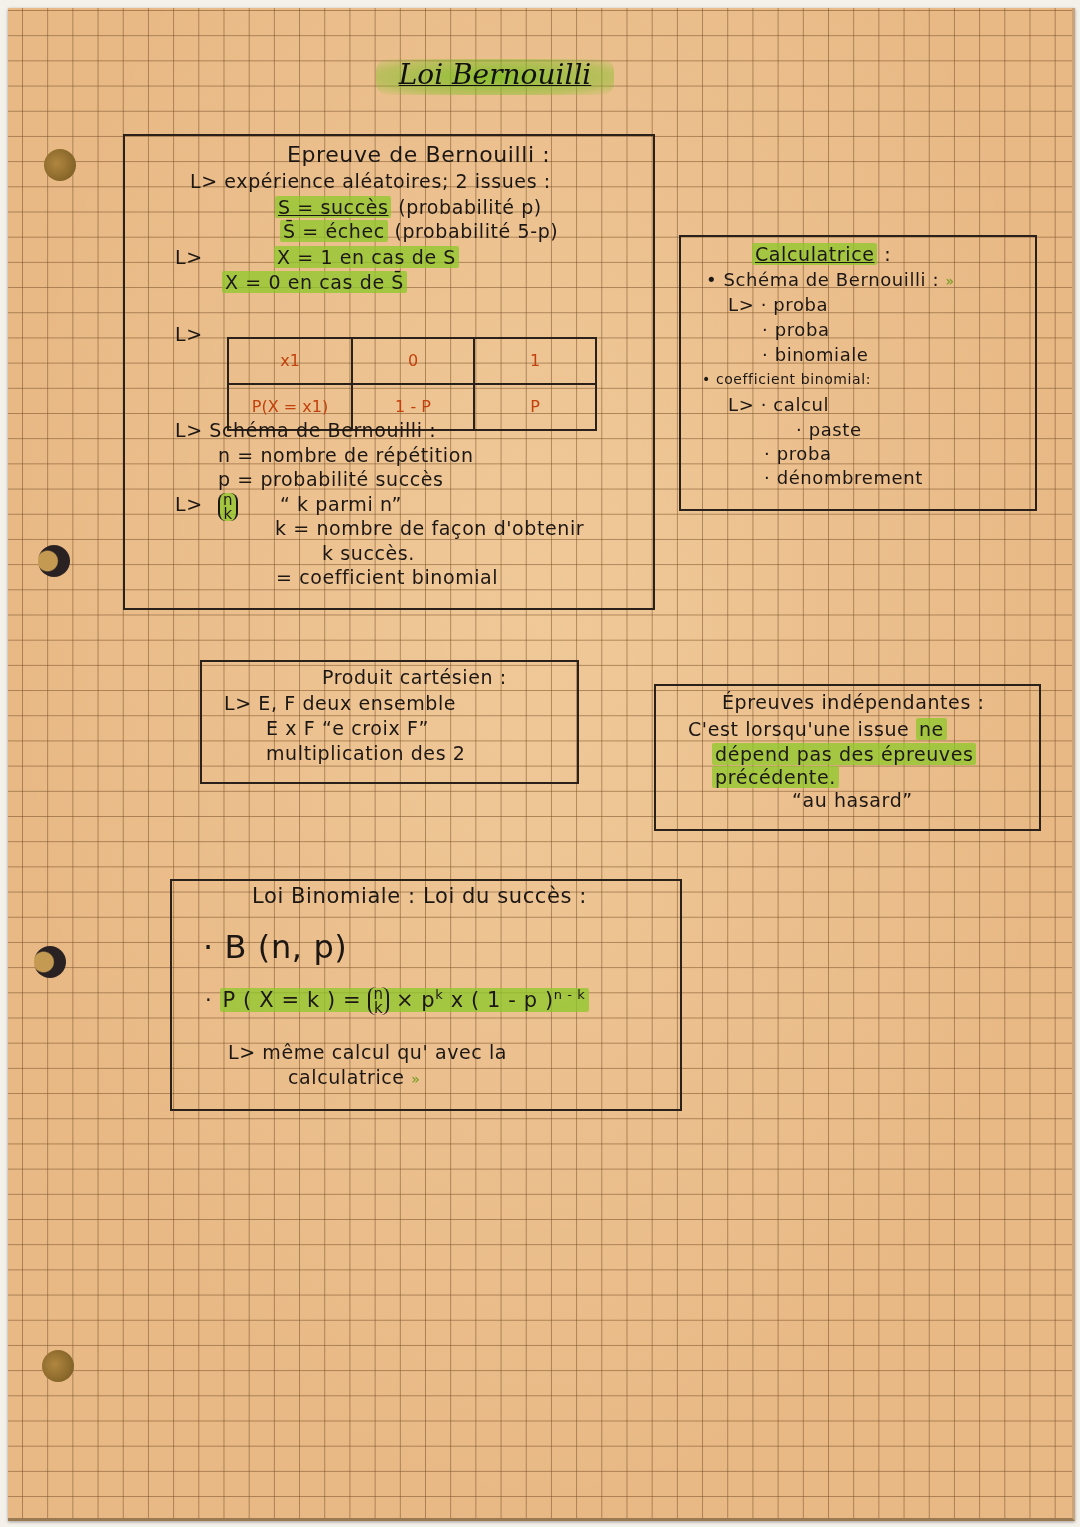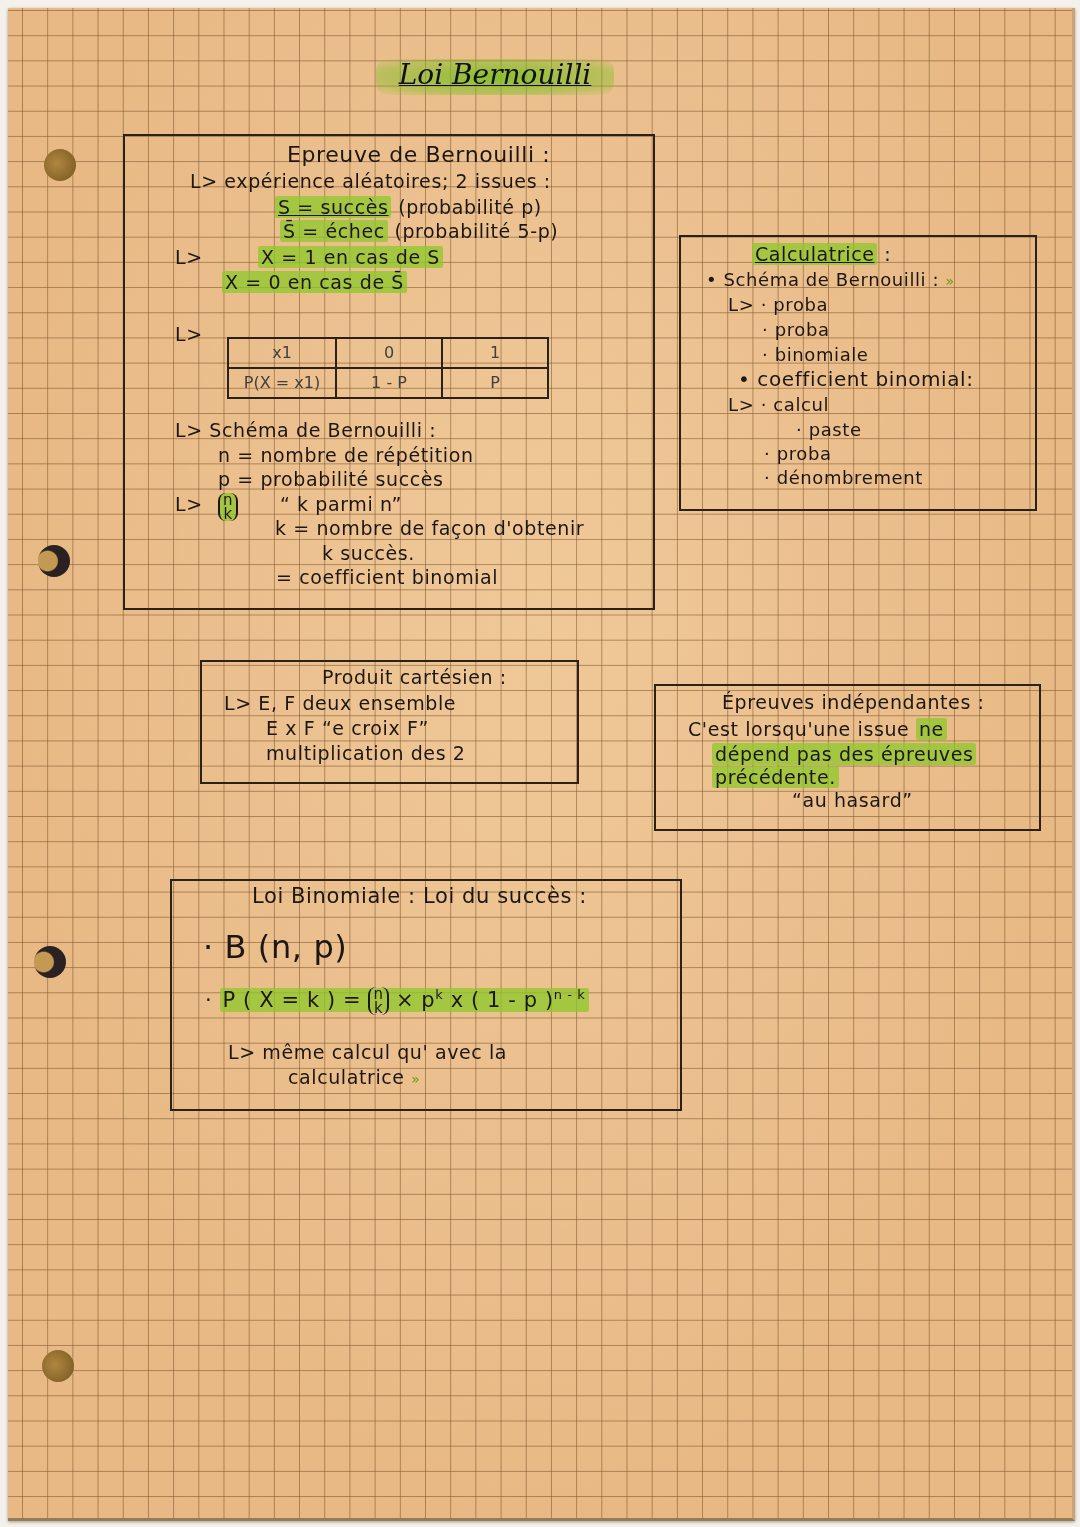--- a/index.html
+++ b/index.html
@@ -43,22 +43,22 @@
     font-family: "DejaVu Serif", serif; font-style: italic;
   }
   .title .hlbg {
     position: absolute; inset: 4px -4px 0 -4px;
     background: radial-gradient(ellipse at center, rgba(120,190,30,0.85), rgba(120,190,30,0.4) 70%, transparent 100%);
     border-radius: 12px; z-index: 0;
   }
   .title span.t { position: relative; z-index: 1; text-decoration: underline; text-decoration-thickness: 1px; }
   .bern-table { position: absolute; left: 227px; top: 337px; border-collapse: collapse; }
   .bern-table td {
-    border: 2px solid #2a211b; width: 96px; height: 20px; padding: 4px;
-    text-align: center; font-size: 16px; color: #404040; line-height: 20px;
+    border: 2px solid #2a211b; width: 96px; height: 20px; padding: 12px;
+    text-align: center; font-size: 16px; color: #c2410c; line-height: 20px;
   }
   .bern-table td:first-child { width: 98px; }
   .ul { text-decoration: underline; }
   .sup { font-size: 13px; vertical-align: 8px; }
   .binom {
     display: inline-block; vertical-align: middle; text-align: center;
     font-size: 15px; line-height: 14px; border-left: 2px solid #1d1714; border-right: 2px solid #1d1714;
     border-radius: 8px; padding: 0 3px;
   }
   .star { color: #6a9a1a; font-size: 14px; }
@@ -83,21 +83,21 @@
 <div class="ink" style="left:190px;top:169px;">L&gt; expérience aléatoires; 2 issues :</div>
 <div class="ink" style="left:275px;top:195px;">
   <span class="hl ul">S = succès</span>
   <span>(probabilité p)</span>
 </div>
 <div class="ink" style="left:280px;top:219px;">
   <span class="hl">S̄ = échec</span>
   <span>(probabilité 5-p)</span>
 </div>
 <div class="ink" style="left:175px;top:245px;">L&gt;</div>
-<div class="ink" style="left:222px;top:245px;padding-left:36px;">
+<div class="ink" style="left:238px;top:245px;padding-left:36px;">
   <span class="hl">X = 1 en cas de S</span>
 </div>
 <div class="ink" style="left:222px;top:270px;">
   <span class="hl">X = 0 en cas de S̄</span>
 </div>
 <div class="ink" style="left:175px;top:322px;">L&gt;</div>
 
 <table class="bern-table">
   <tbody>
       <tr>
@@ -138,21 +138,21 @@
   <span class="hl ul">Calculatrice</span>
   <span>:</span>
 </div>
 <div class="ink" style="left:706px;top:267px;font-size:18px;">
   <span>• Schéma de Bernouilli :</span>
   <span class="star">»</span>
 </div>
 <div class="ink" style="left:728px;top:292px;font-size:18px;">L&gt; · proba</div>
 <div class="ink" style="left:762px;top:317px;font-size:18px;">· proba</div>
 <div class="ink" style="left:762px;top:342px;font-size:18px;">· binomiale</div>
-<div class="ink" style="left:702px;top:367px;font-size:20px;padding-left:36px;">• coefficient binomial:</div>
+<div class="ink" style="left:702px;top:367px;font-size:14px;">• coefficient binomial:</div>
 <div class="ink" style="left:728px;top:392px;font-size:18px;">L&gt; · calcul</div>
 <div class="ink" style="left:764px;top:417px;font-size:18px;margin-left:32px;">· paste</div>
 <div class="ink" style="left:764px;top:441px;font-size:18px;">· proba</div>
 <div class="ink" style="left:764px;top:465px;font-size:18px;">· dénombrement</div>
 
 <div class="box" style="left:200px;top:660px;width:375px;height:120px;"></div>
 <div class="ink" style="left:322px;top:665px;">Produit cartésien :</div>
 <div class="ink" style="left:224px;top:691px;">L&gt; E, F deux ensemble</div>
 <div class="ink" style="left:266px;top:716px;">E x F  “e croix F”</div>
 <div class="ink" style="left:266px;top:741px;">multiplication des  2</div>

